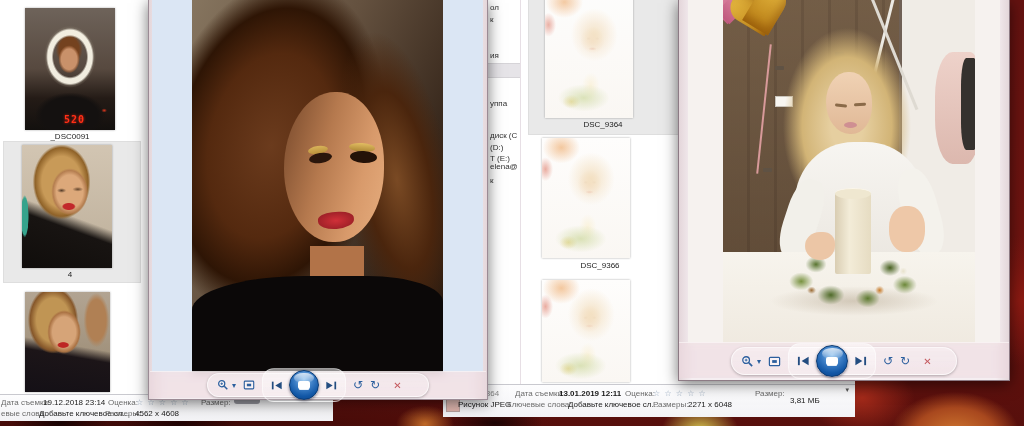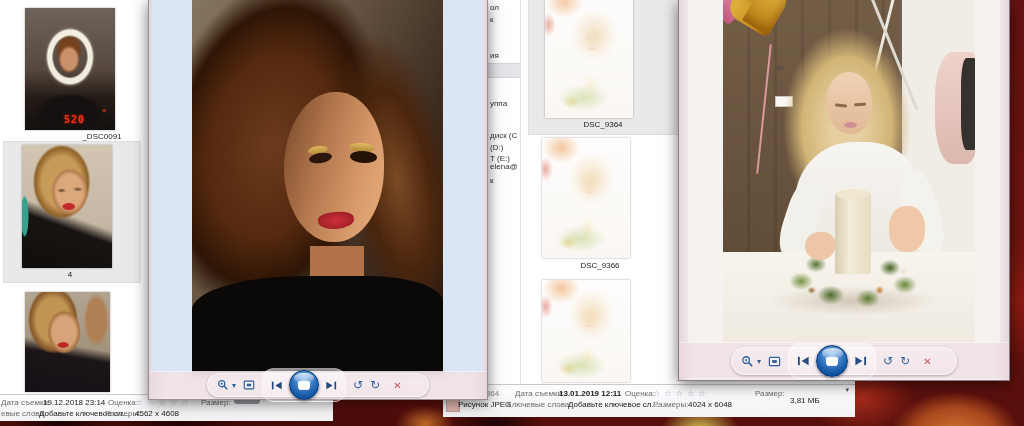--- a/index.html
+++ b/index.html
@@ -233,21 +233,21 @@
 
 <div id="screen">
   <div class="desktop-bg"></div>
 
   <section class="win explorer-left">
     <div>
       <div>
         <div class="thumb-img t-ring abs" style="left:25px;top:8px;width:90px;height:122px;">
           <span class="lcd">520</span>
         </div>
-        <div class="thumb-label" style="left:0;top:132px;width:140px;padding-left:32px;">_DSC0091</div>
+        <div class="thumb-label" style="left:0;top:132px;width:140px;">_DSC0091</div>
       </div>
       <div>
         <div class="sel-box" style="left:3px;top:141px;width:136px;height:140px;"></div>
         <div class="thumb-img t-four abs" style="left:22px;top:145px;width:90px;height:123px;"></div>
         <div class="thumb-label" style="left:0;top:270px;width:140px;">4</div>
       </div>
       <div>
         <div class="thumb-img t-lace abs" style="left:25px;top:292px;width:85px;height:100px;"></div>
       </div>
     </div>
@@ -308,21 +308,21 @@
         <span class="lbl mpd">Оценка:</span>
         <span class="stars mpe">☆ ☆ ☆ ☆ ☆</span>
         <span class="lbl mpf">Размер:</span>
         <span class="val mpg">3,81 МБ</span>
       </div>
       <div class="dp-line">
         <span class="val mph">Рисунок JPEG</span>
         <span class="lbl mpi">Ключевые слова:</span>
         <span class="val mpj">Добавьте ключевое сл...</span>
         <span class="lbl mpk">Размеры:</span>
-        <span class="val mpl">4024 x 6048</span>
+        <span class="val mpl">2271 x 6048</span>
       </div>
     </div>
   </section>
 
   <section class="win viewer viewer-right">
     <div class="frame"></div>
     <div class="vr-canvas">
       <div class="vr-photo" style="left:35px;">
         <div class="r-wall"></div>
         <div class="r-dash" style="left:52px;top:66px;"></div>

